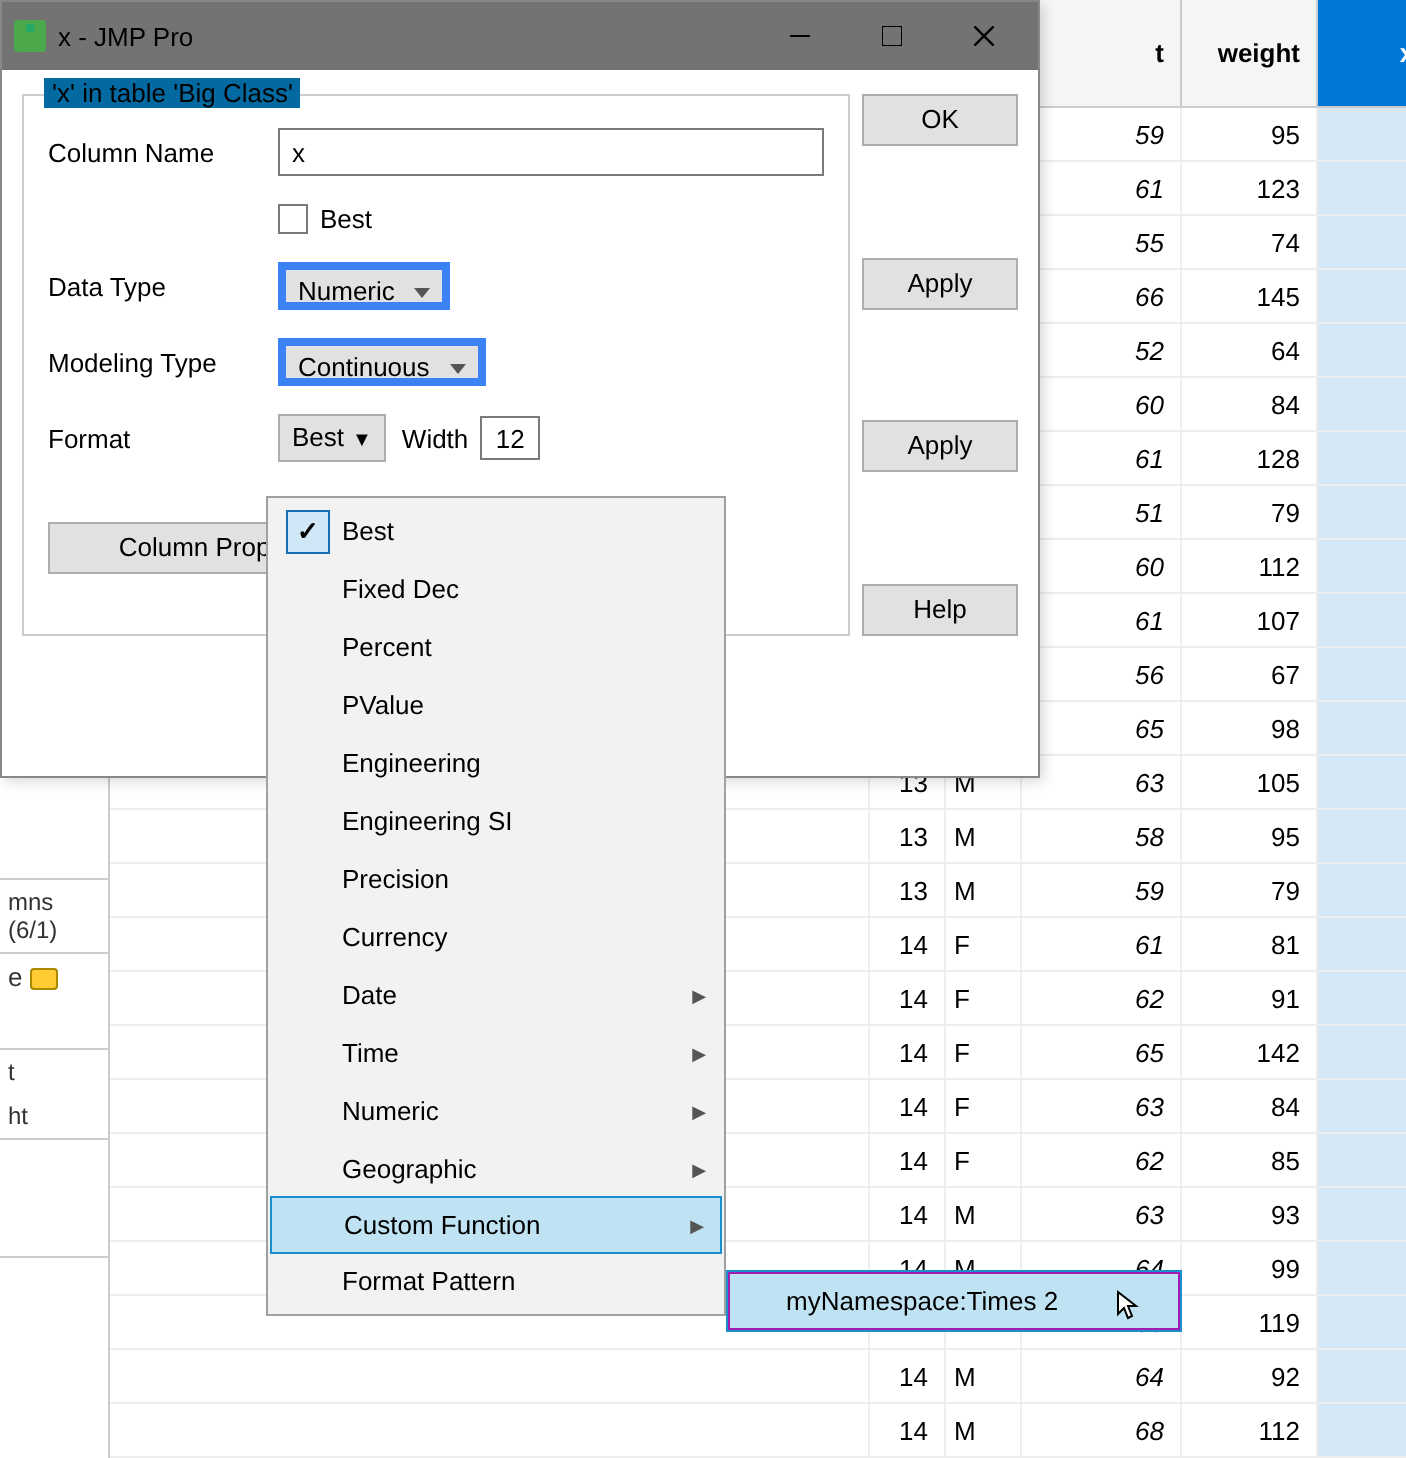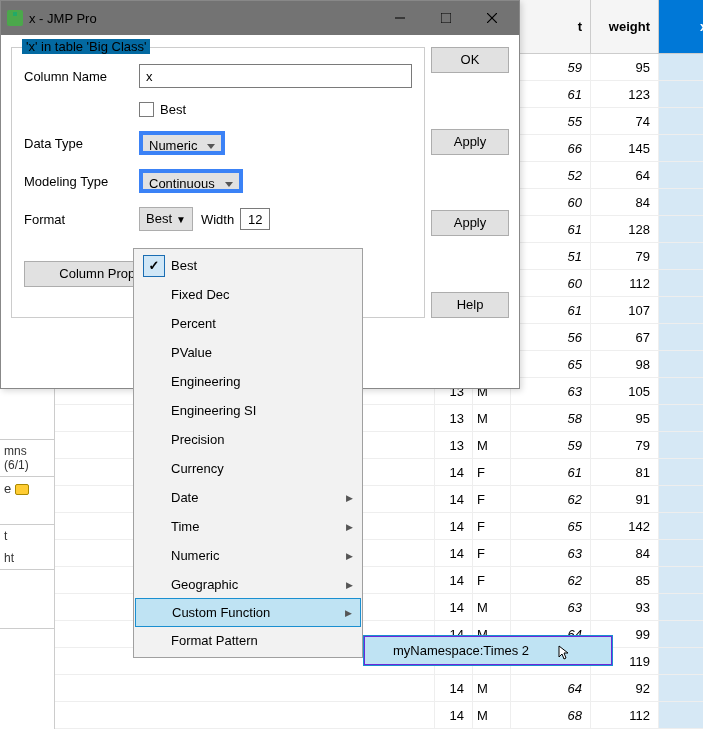--- a/index.html
+++ b/index.html
@@ -62,21 +62,21 @@
 
 .prop-btn-row{ margin-top:30px;}
 
 
 .menu { position:absolute; left:133px; top:248px; width:230px; background:#f2f2f2; border:1px solid #a0a0a0; padding:2px 1px;}
 .menu .mi { height:29px; display:flex; align-items:center; padding-left:36px; position:relative; cursor:pointer;}
 .menu .mi.chk::before { content:"✓"; position:absolute; left:8px; font-weight:bold; border:1px solid #1a6db3; background:#d0e7f7; width:20px; height:20px; text-align:center; line-height:19px;}
 .menu .mi.sub::after { content:"▶"; position:absolute; right:8px; font-size:9px; color:#555;}
 .menu .mi.hover { background:#bfe3f3; border:1px solid #1a8fd0; margin:-1px 0px; height:29px;}
 
-.submenu { position:absolute; left:363px; top:635px; width:250px; background:#6d28d9; border:1px solid #1a8fd0; padding:1px;}
+.submenu { position:absolute; left:363px; top:635px; width:228px; background:#a21caf; border:1px solid #1a8fd0; padding:1px;}
 .submenu .mi { height:27px; padding-left:28px; display:flex; align-items:center; background:#bfe3f3;}
 .cursor { position:absolute; left:558px; top:645px; pointer-events:none;}
 .cursor svg{width:16px;height:16px;}
 </style>
 </head>
 <body>
 
 <div class="bg-table">
   <div class="left-panel">
     <div class="section tall"></div>

